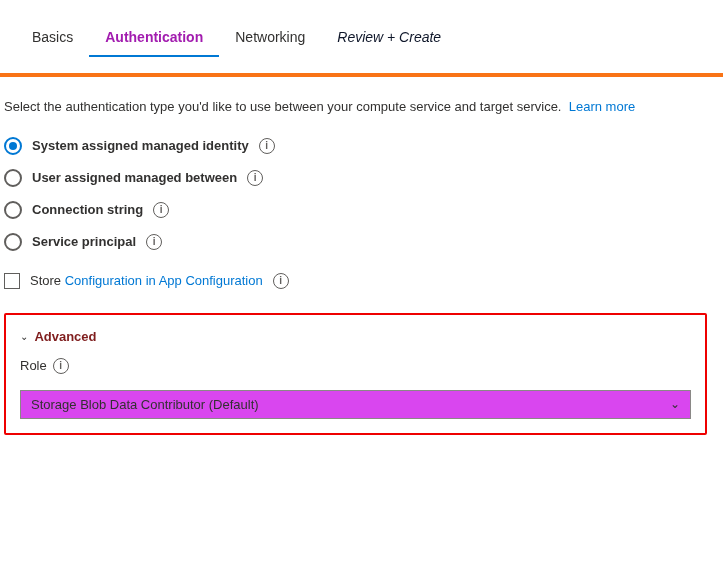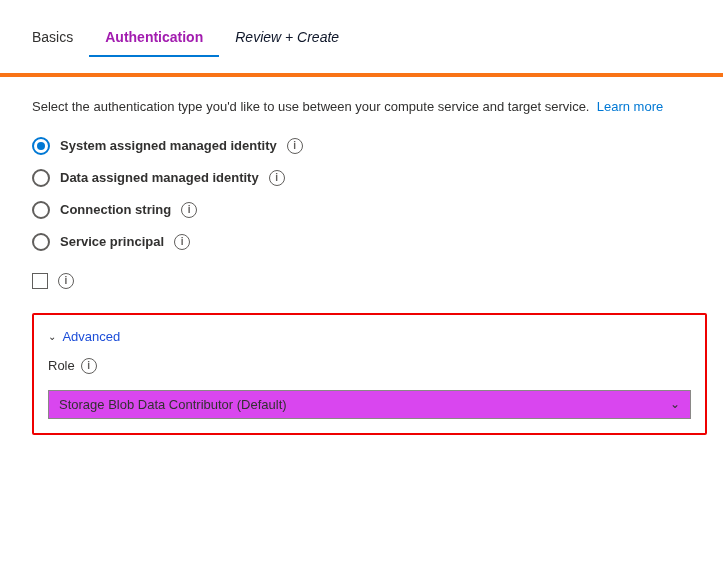--- a/index.html
+++ b/index.html
@@ -35,21 +35,21 @@
       border-bottom: 2px solid #0078d4;
       color: #a21caf;
     }
     .tab-item.red-text {
       color: #0f172a;
       font-style: italic;
     }
 
     
     .content {
-      padding: 20px 16px 20px 32px;
+      padding: 20px 16px 20px 4px;
     }
 
     
     .description {
       font-size: 13px;
       color: #323130;
       line-height: 1.5;
       margin-bottom: 20px;
       max-width: 680px;
     }
@@ -149,22 +149,22 @@
       gap: 6px;
       margin-bottom: 14px;
       cursor: pointer;
     }
     .chevron-icon {
       font-size: 10px;
       color: #323130;
     }
     .advanced-title {
       font-size: 13px;
-      color: #1d4ed8;
-      font-weight: 400;
+      color: #7f1d1d;
+      font-weight: 700;
       text-align: right;
     }
     .role-label {
       display: flex;
       align-items: center;
       gap: 6px;
       font-size: 13px;
       color: #323130;
       margin-bottom: 16px;
     }
@@ -183,60 +183,64 @@
       font-size: 12px;
       color: #323130;
     }
   </style>
 </head>
 <body>
 
 <nav class="tab-nav">
   <div class="tab-item">Basics</div>
   <div class="tab-item active">Authentication</div>
+  <div class="tab-item">Networking</div>
   <div class="tab-item red-text">Review + Create</div>
 </nav>
 
 <div class="content">
 
   <div class="description">
     <span>Select the authentication type you'd like to use between your compute service and target service.</span>
     &nbsp;<a href="#">Learn more</a>
   </div>
 
   <div class="radio-group">
 
     <div class="radio-item">
       <div class="radio-circle selected"></div>
       <span class="radio-label">System assigned managed identity</span>
       <span class="info-icon">i</span>
     </div>
 
     <div class="radio-item">
       <div class="radio-circle"></div>
-      <span class="radio-label">Data assigned managed identity</span>
+      <span class="radio-label">User assigned managed between</span>
       <span class="info-icon">i</span>
     </div>
 
     <div class="radio-item">
       <div class="radio-circle"></div>
       <span class="radio-label">Connection string</span>
       <span class="info-icon">i</span>
     </div>
 
     <div class="radio-item">
       <div class="radio-circle"></div>
       <span class="radio-label">Service principal</span>
       <span class="info-icon">i</span>
     </div>
 
   </div>
 
   <div class="checkbox-row">
     <div class="checkbox-box"></div>
+    <span class="checkbox-label">
+      <span>Store </span><span class="link-text">Configuration in App Configuration</span>
+    </span>
     <span class="info-icon">i</span>
   </div>
 
   <div class="advanced-section">
     <div class="advanced-header">
       <span class="chevron-icon">⌄</span>
       <span class="advanced-title">Advanced</span>
     </div>
     <div class="role-label">
       <span>Role</span>

